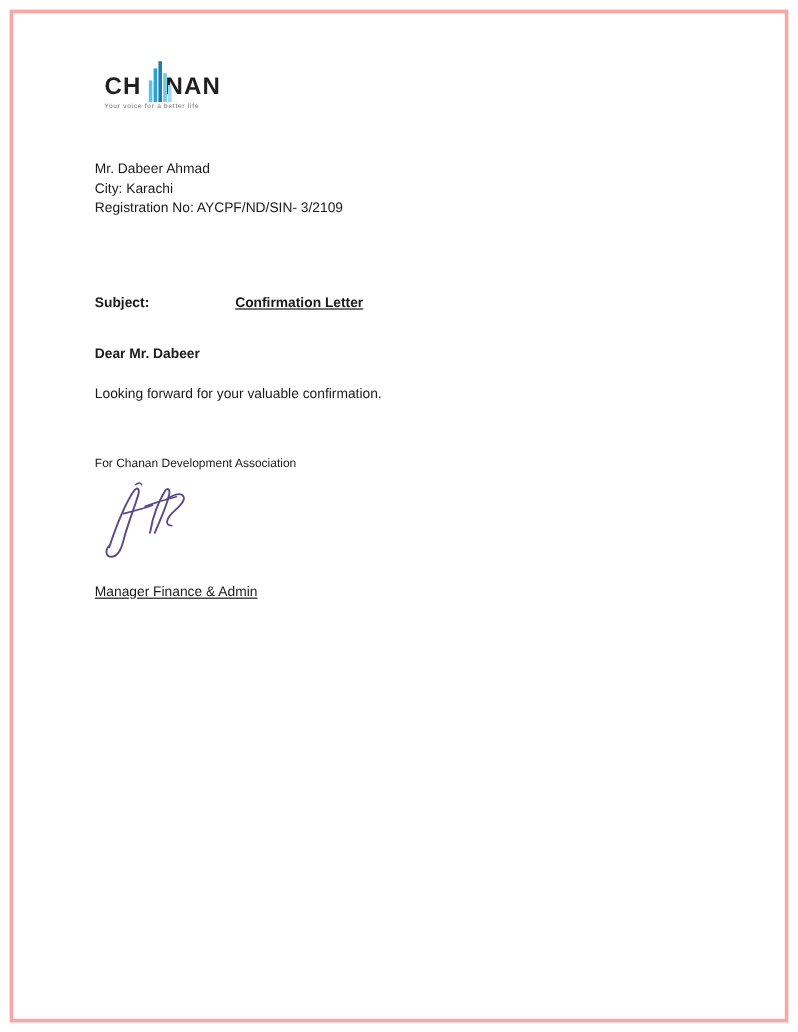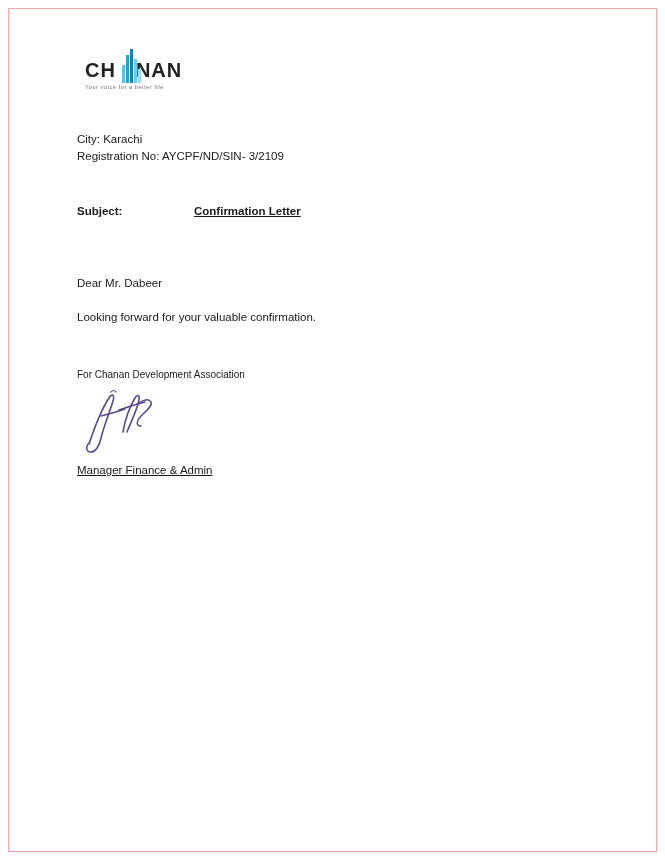--- a/index.html
+++ b/index.html
@@ -15,21 +15,21 @@
     position: relative;
     overflow: hidden;
   }
   .page {
     position: absolute;
     left: 8px;
     top: 8px;
     width: 649px;
     height: 844px;
     background: #ffffff;
-    border: 1px solid #fca5a5;
+    border: 3px solid #fca5a5;
     box-sizing: border-box;
   }
   .letter {
     position: absolute;
     left: 68px;
     top: 38px;
     width: 520px;
   }
 
   
@@ -94,36 +94,37 @@
 
   
   .addr {
     margin-top: 24px;
     font-size: 11.5px;
     line-height: 16.5px;
   }
 
   
   .subject-row {
-    margin-top: 41px;
+    margin-top: 64px;
     font-size: 11.5px;
     font-weight: bold;
   }
   .subject-label {
     display: inline-block;
     width: 117px;
   }
   .subject-value {
     text-decoration: underline;
   }
 
   
   .salutation {
-    margin-top: 60px;
-    font-size: 11.5px;
+    margin-top: 30px;
+    font-size: 11.5px;
+    font-weight: bold;
   }
   .para {
     margin-top: 16px;
     font-size: 11.5px;
     line-height: 24px;
     text-align: justify;
     width: 510px;
   }
   .para.short { text-align: left; }
 
@@ -135,21 +136,21 @@
   .sig-area {
     position: relative;
     height: 70px;
     width: 160px;
     margin-top: 6px;
   }
   .sig-area svg { position: absolute; left: 2px; top: 0; }
   .sig-title {
     font-size: 11.5px;
     text-decoration: underline;
-    margin-top: 8px;
+    margin-top: 20px;
   }
 </style>
 </head>
 <body>
 
 <div class="page">
   <div class="letter">
 
     <div class="logo-block">
       <div class="logo-word">
@@ -160,20 +161,21 @@
         <div class="spire s2"></div>
         <div class="spire s3"></div>
         <div class="spire s4"></div>
         <div class="spire s5"></div>
       </div>
       <div class="logo-tag">Your voice for a better life</div>
     </div>
 
 
     <div class="addr">
+      <div>Mr. Dabeer Ahmad</div>
       <div>City: Karachi</div>
       <div>Registration No: AYCPF/ND/SIN- 3/2109</div>
     </div>
 
     <div class="subject-row">
       <span class="subject-label">Subject:</span><span class="subject-value">Confirmation Letter</span>
     </div>
 
     <div class="salutation">Dear Mr. Dabeer</div>
     <div class="para short">Looking forward for your valuable confirmation.</div>

